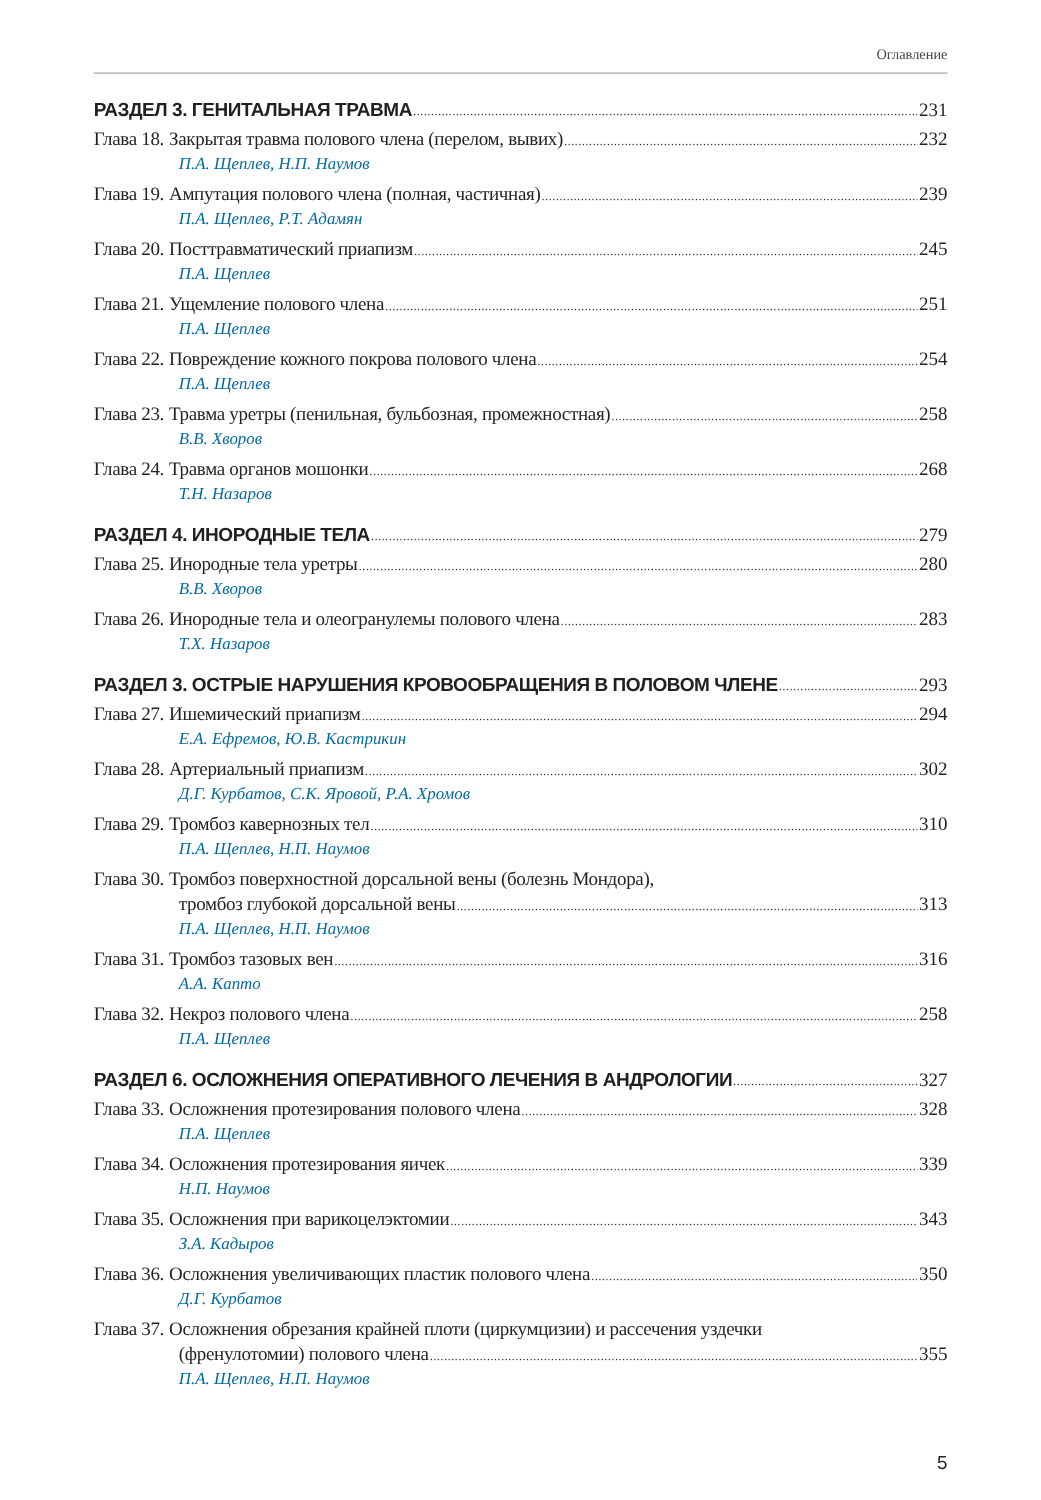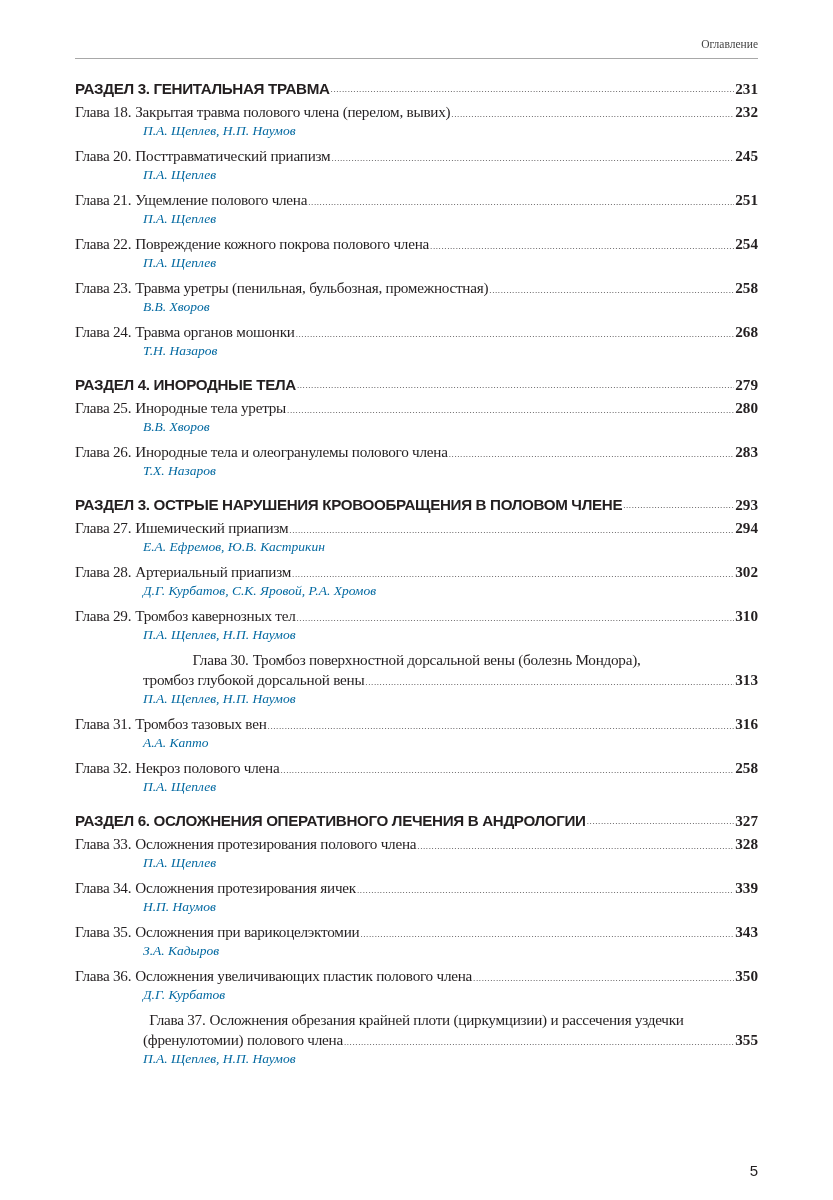--- a/index.html
+++ b/index.html
@@ -23,38 +23,37 @@
     display: flex; align-items: center;
     font-family: "Liberation Sans", "DejaVu Sans", sans-serif;
     font-weight: bold; font-size: 15.2px; letter-spacing: -0.35px;
     height: 22px; line-height: 22px;
     margin-bottom: 2px;
     transform-origin: left; 
   }
   .section .title { white-space: nowrap; }
   .section .page, .chapter .page {
     font-family: "Liberation Serif", "DejaVu Serif", serif;
-    font-weight: bold; font-size: 15.2px; letter-spacing: 0;
+    font-weight: normal; font-size: 15.2px; letter-spacing: 0;
   }
   .section.gap { margin-top: 12px; }
   .leader {
     flex: 1 1 auto; overflow: hidden; white-space: nowrap;
     font-family: "Liberation Serif", serif; font-weight: normal;
     font-size: 9px; letter-spacing: 0.6px; color: #231f20;
     margin: 0 1px; align-self: baseline;
   }
   .leader::after {
     content: "..............................................................................................................................................................................................................................................................................................................";
   }
   .chapter { margin-bottom: 4px; }
   .ch-line {
     display: flex; align-items: baseline;
     font-size: 15.2px; height: 20px; line-height: 20px;
     letter-spacing: -0.25px;
-    justify-content: center;
   }
   .ch-label { white-space: nowrap; flex: 0 0 auto; }
   .ch-title { white-space: nowrap; padding-left: 4px; }
   .ch-cont { padding-left: 68px; }
   .authors {
     padding-left: 68px; font-style: italic; font-size: 13.5px;
     height: 20px; line-height: 18px; color: #0369a1;
   }
   .page-number {
     position: absolute; bottom: 21px; right: 75px;
@@ -78,20 +77,29 @@
       <div class="ch-line">
         <span class="ch-label">Глава 18.</span>
         <span class="ch-title">Закрытая травма полового члена (перелом, вывих)</span>
         <span class="leader"></span>
         <span class="page">232</span>
       </div>
       <div class="authors">П.А. Щеплев, Н.П. Наумов</div>
     </div>
     <div class="chapter">
       <div class="ch-line">
+        <span class="ch-label">Глава 19.</span>
+        <span class="ch-title">Ампутация полового члена (полная, частичная)</span>
+        <span class="leader"></span>
+        <span class="page">239</span>
+      </div>
+      <div class="authors">П.А. Щеплев, Р.Т. Адамян</div>
+    </div>
+    <div class="chapter">
+      <div class="ch-line">
         <span class="ch-label">Глава 20.</span>
         <span class="ch-title">Посттравматический приапизм</span>
         <span class="leader"></span>
         <span class="page">245</span>
       </div>
       <div class="authors">П.А. Щеплев</div>
     </div>
     <div class="chapter">
       <div class="ch-line">
         <span class="ch-label">Глава 21.</span>

